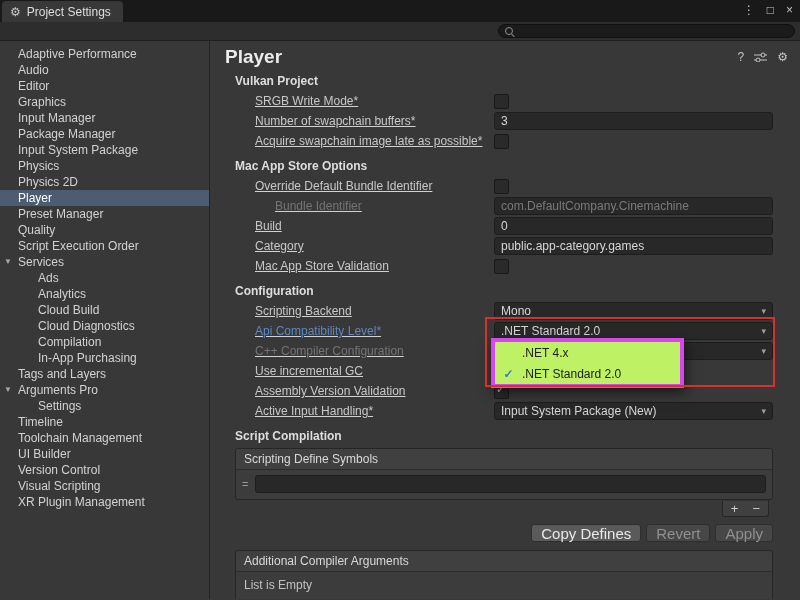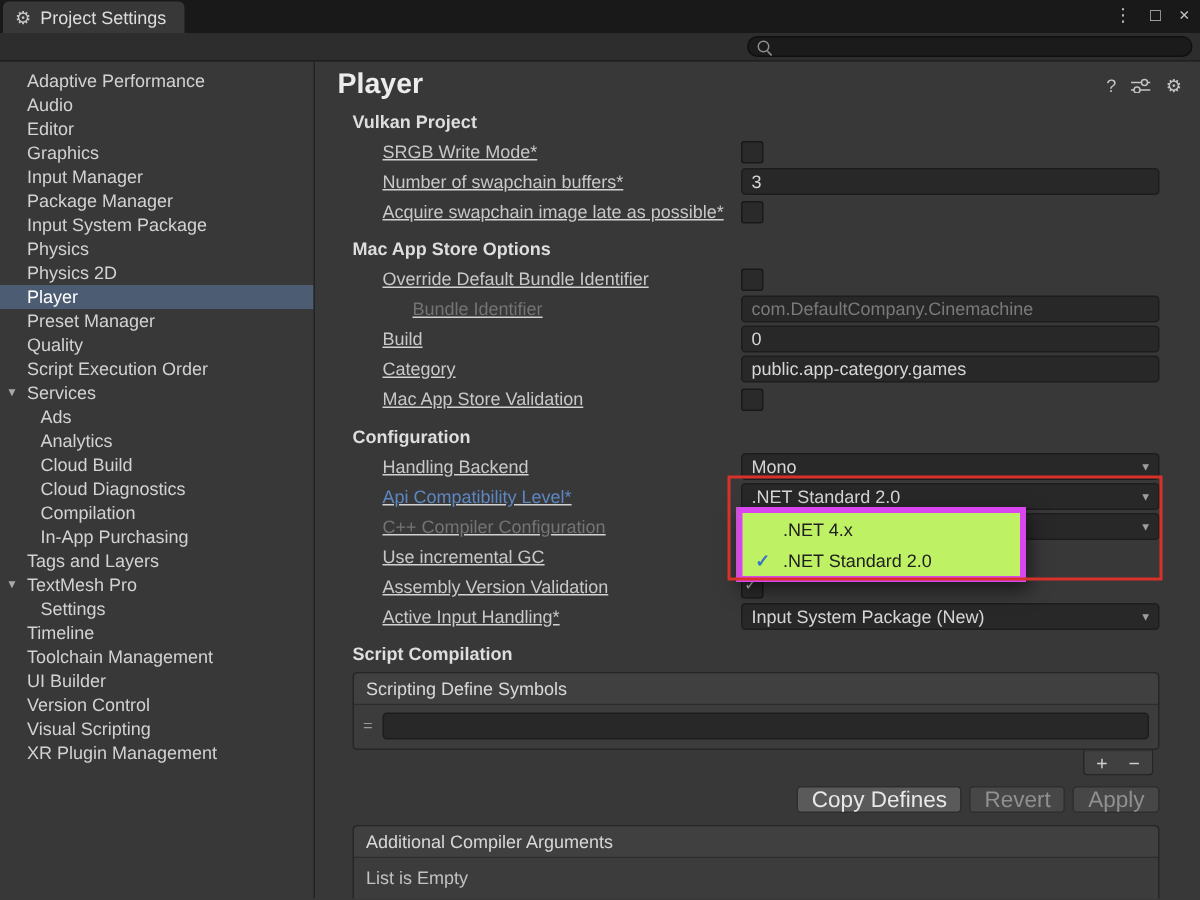--- a/index.html
+++ b/index.html
@@ -9,21 +9,21 @@
   .tab .gear{font-size:12px;color:#c8c8c8;}
   .tb-btns{position:absolute;right:7px;top:3px;display:flex;gap:12px;color:#c2c2c2;font-size:12px;}
   .toolbar{height:19px;background:#2d2d2d;border-bottom:1px solid #1f1f1f;display:flex;align-items:center;justify-content:flex-end;padding:0 5px;box-sizing:border-box;}
   .search{width:297px;height:14px;background:#1b1b1b;border:1px solid #101010;border-radius:8px;display:flex;align-items:center;padding:0 6px;gap:5px;box-sizing:border-box;}
   .mag{width:6px;height:6px;border:1px solid #8f8f8f;border-radius:50%;position:relative;flex:0 0 auto;}
   .mag::after{content:'';position:absolute;width:4px;height:1px;background:#8f8f8f;transform:rotate(45deg);right:-3px;bottom:-2px;}
   .search input{flex:1;background:transparent;border:0;outline:0;color:#ddd;font-size:11px;padding:0;font-family:inherit;}
   .body{display:flex;height:558px;}
   .sidebar{width:210px;flex:0 0 210px;border-right:1px solid #242424;padding-top:5px;box-sizing:border-box;overflow:hidden;}
   .side-item{height:16px;line-height:16px;font-size:12px;color:#d2d2d2;padding-left:18px;position:relative;white-space:nowrap;cursor:default;}
-  .side-item.ind{padding-left:27px;}
+  .side-item.ind{padding-left:38px;}
   .side-item.selected{background:#4c5d73;color:#ffffff;}
   .fold{position:absolute;left:4px;top:0;font-size:8px;color:#a8a8a8;}
   .main{flex:1;position:relative;overflow:hidden;}
   .main-header{height:28px;display:flex;align-items:center;padding:2px 12px 0 15px;box-sizing:content-box;}
   .ptitle{font-size:19px;font-weight:bold;color:#ececec;}
   .hicons{margin-left:auto;display:flex;gap:10px;align-items:center;color:#c4c4c4;font-size:12px;}
   .sec-h{height:20px;margin-top:5px;display:flex;align-items:center;padding-left:25px;font-size:12px;font-weight:bold;color:#dedede;}
   .sec-h.first{margin-top:0;}
   .prow{height:20px;position:relative;display:flex;align-items:center;text-decoration:underline;}
   .plabel{padding-left:45px;font-size:12px;color:#c8c8c8;white-space:nowrap;}
@@ -96,21 +96,21 @@
         <div class="side-item"><span>Quality</span></div>
         <div class="side-item"><span>Script Execution Order</span></div>
         <div class="side-item"><span class="fold">▼</span><span>Services</span></div>
         <div class="side-item ind"><span>Ads</span></div>
         <div class="side-item ind"><span>Analytics</span></div>
         <div class="side-item ind"><span>Cloud Build</span></div>
         <div class="side-item ind"><span>Cloud Diagnostics</span></div>
         <div class="side-item ind"><span>Compilation</span></div>
         <div class="side-item ind"><span>In-App Purchasing</span></div>
         <div class="side-item"><span>Tags and Layers</span></div>
-        <div class="side-item"><span class="fold">▼</span><span>TextMesh Pro</span></div>
+        <div class="side-item"><span class="fold">▼</span><span>Arguments Pro</span></div>
         <div class="side-item ind"><span>Settings</span></div>
         <div class="side-item"><span>Timeline</span></div>
         <div class="side-item"><span>Toolchain Management</span></div>
         <div class="side-item"><span>UI Builder</span></div>
         <div class="side-item"><span>Version Control</span></div>
         <div class="side-item"><span>Visual Scripting</span></div>
         <div class="side-item"><span>XR Plugin Management</span></div>
       </div>
 
     <div class="main">
@@ -174,21 +174,21 @@
             </div>
           </div>
           <div class="prow">
             <span class="plabel">Mac App Store Validation</span>
             <div class="pcontrol">
               <div class="cb"></div>
             </div>
           </div>
           <div class="sec-h">Configuration</div>
           <div class="prow">
-            <span class="plabel">Handling Backend</span>
+            <span class="plabel">Scripting Backend</span>
             <div class="pcontrol">
               <div class="dd">
                 <span class="dd-v">Mono</span>
                 <span class="arr">▾</span>
               </div>
             </div>
           </div>
           <div class="prow">
             <span class="plabel blue" style="color: rgb(93, 135, 194);">Api Compatibility Level*</span>
             <div class="pcontrol">

